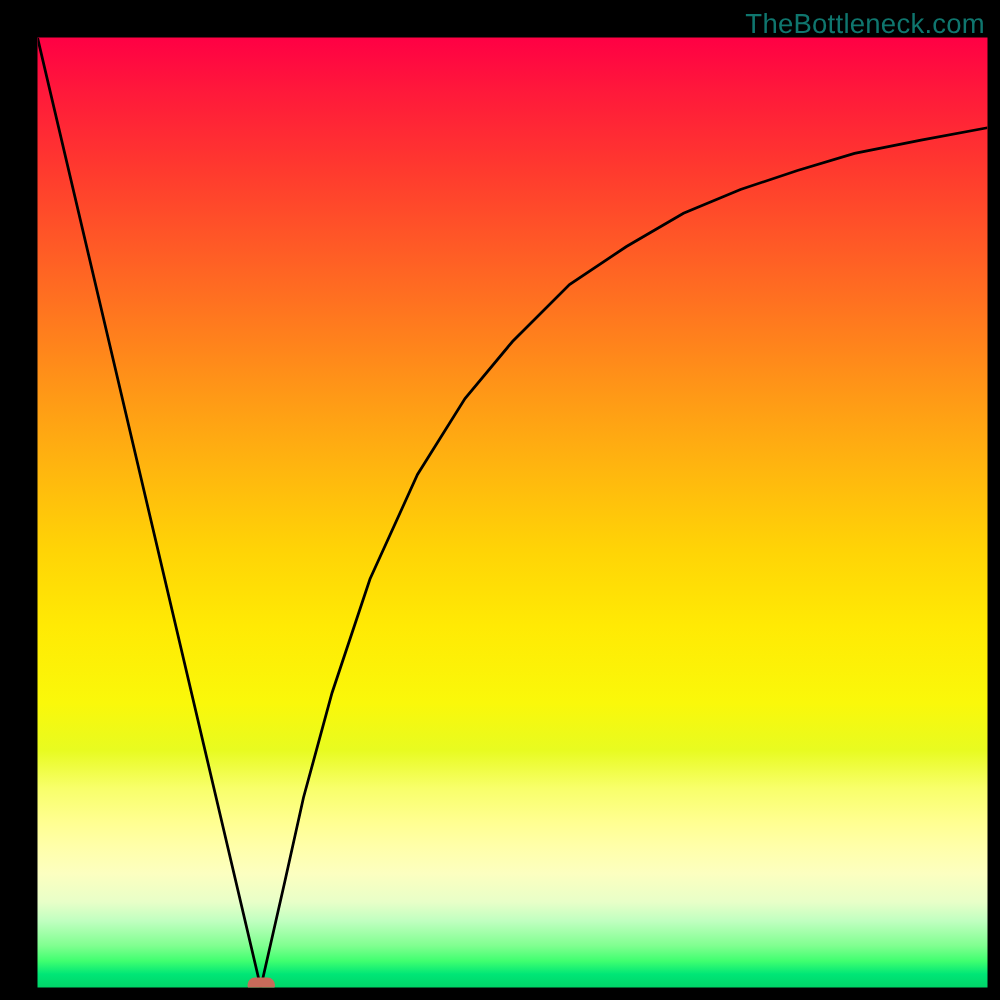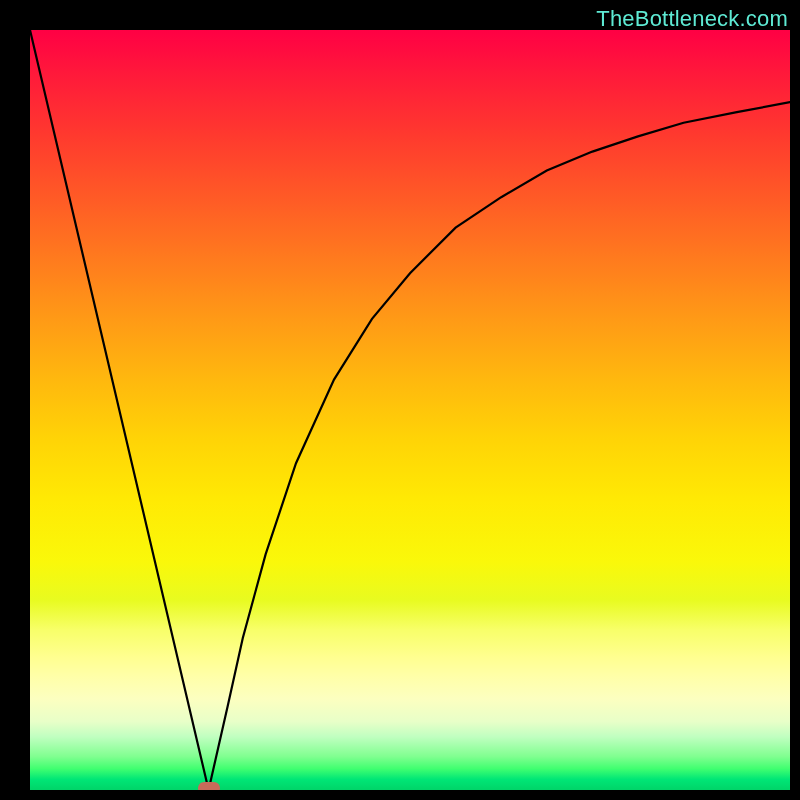--- a/index.html
+++ b/index.html
@@ -60,21 +60,21 @@
     width: 22px;
     height: 12px;
     border-radius: 6px;
     background: #c76b5a;
     transform: translate(-50%, -50%);
   }
   .watermark {
     position: absolute;
     top: 6px;
     right: 12px;
-    color: #5eead4;
+    color: #0f766e;
     font-size: 22px;
     letter-spacing: 0.2px;
     font-weight: 400;
   }
 </style>
 </head>
 <body>
 
 <div class="frame">
   <div class="plot-area">

